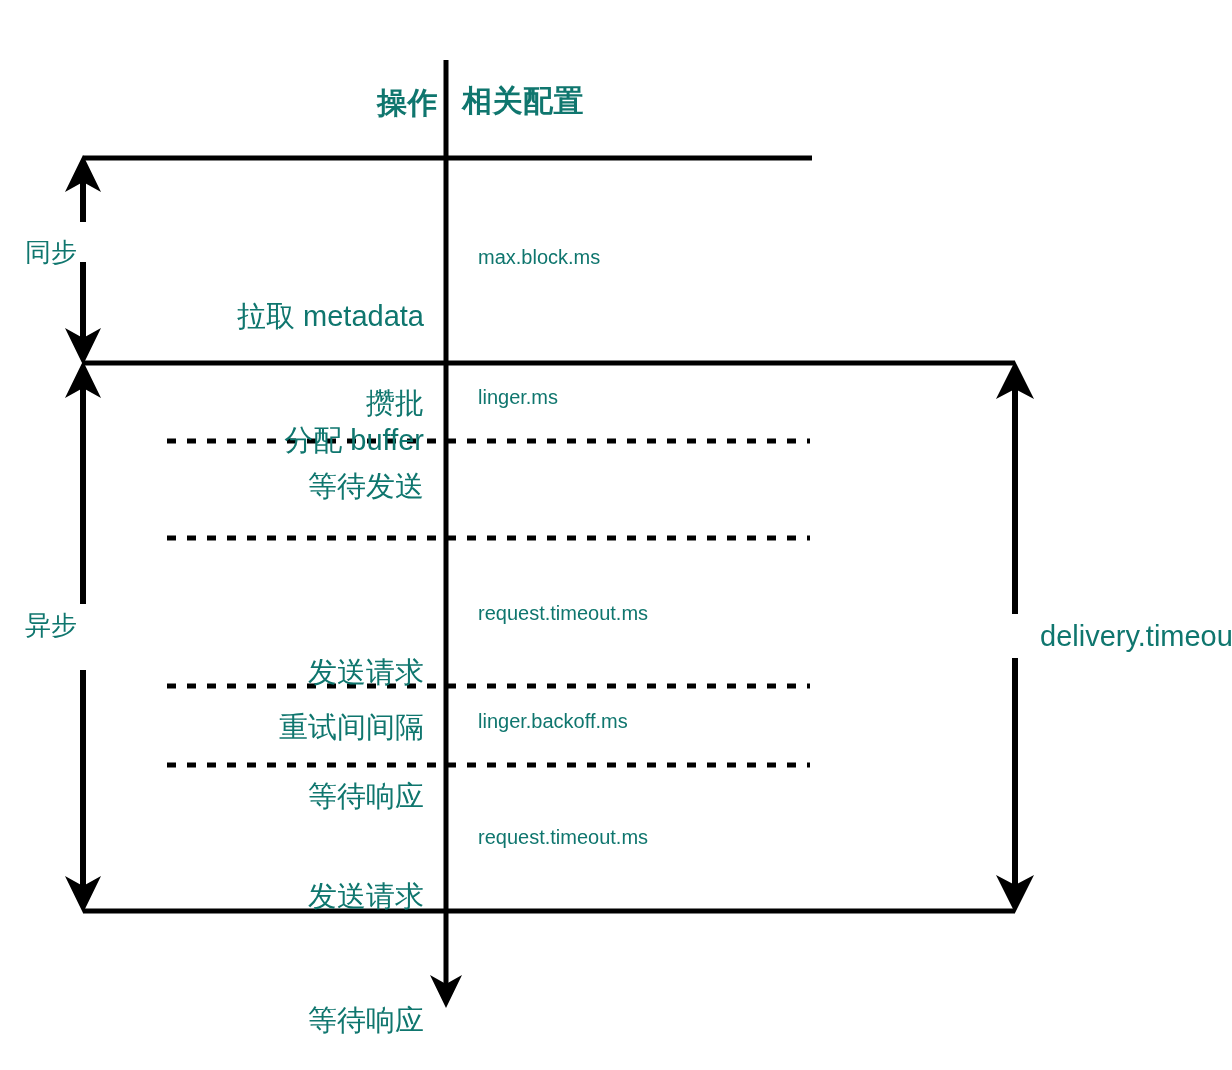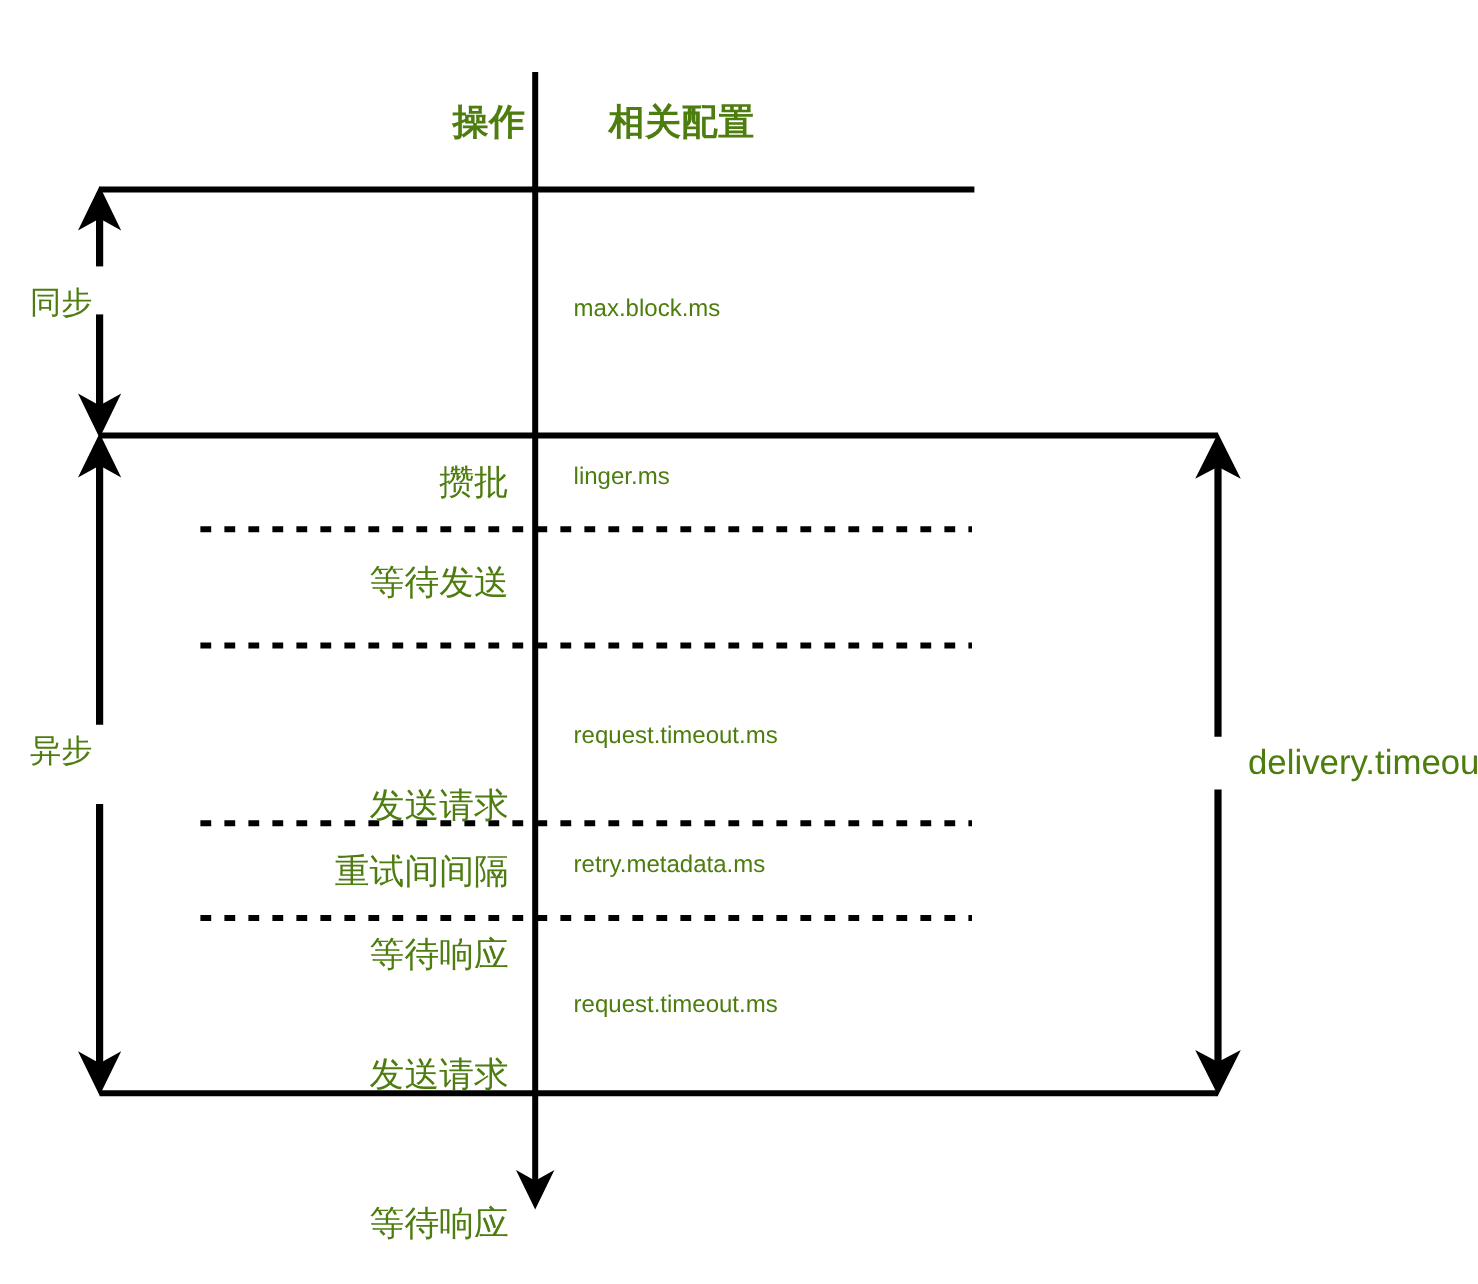--- a/index.html
+++ b/index.html
@@ -20,36 +20,37 @@
     position: absolute;
     left: 0;
     top: 0;
     width: 1232px;
     height: 1070px;
   }
   .txt {
     position: absolute;
     white-space: pre;
     line-height: 1.28;
-    color: #4d7c0f;
+    color: #0f766e;
   }
   
   .hdr {
     font-size: 30px;
     font-weight: bold;
     letter-spacing: 0.5px;
   }
   #hdr-op {
     right: 794px;      
     top: 84px;
     text-align: right;
   }
   #hdr-cfg {
-    left: 507px;
+    left: 462px;
     top: 84px;
+    font-family: Liberation Mono, monospace;
   }
   
   .side-label {
     font-size: 26px;
     text-align: right;
     right: 1155px;
   }
   #label-sync  { top: 236px; margin-left: 18px; }
   #label-async { top: 609px; }
 
@@ -138,35 +139,39 @@
     <path d="M1015,361 L996,399 L1015,389 L1034,399 Z" fill="#000"></path>
     <path d="M1015,913 L996,875 L1015,885 L1034,875 Z" fill="#000"></path>
   </svg>
 
   <div class="txt hdr" id="hdr-op">操作</div>
   <div class="txt hdr" id="hdr-cfg">相关配置</div>
 
   <div class="txt side-label" id="label-sync">同步</div>
   <div class="txt side-label" id="label-async">异步</div>
 
+  <div class="txt op two-line" id="op-0">
+    <div>拉取 metadata</div>
+    <div>分配 buffer</div>
+  </div>
   <div class="txt cfg" id="cfg-0">max.block.ms</div>
 
   <div class="txt op" id="op-1">攒批</div>
   <div class="txt cfg" id="cfg-1">linger.ms</div>
 
   <div class="txt op" id="op-2">等待发送</div>
 
   <div class="txt op two-line" id="op-3">
     <div>发送请求</div>
     <div>等待响应</div>
   </div>
   <div class="txt cfg" id="cfg-3">request.timeout.ms</div>
 
   <div class="txt op" id="op-4">重试间间隔</div>
-  <div class="txt cfg" id="cfg-4">retry.metadata.ms</div>
+  <div class="txt cfg" id="cfg-4">linger.backoff.ms</div>
 
   <div class="txt op two-line" id="op-5">
     <div>发送请求</div>
     <div>等待响应</div>
   </div>
   <div class="txt cfg" id="cfg-5">request.timeout.ms</div>
 
   <div class="txt" id="label-delivery">delivery.timeout.ms</div>
 
 </div>

